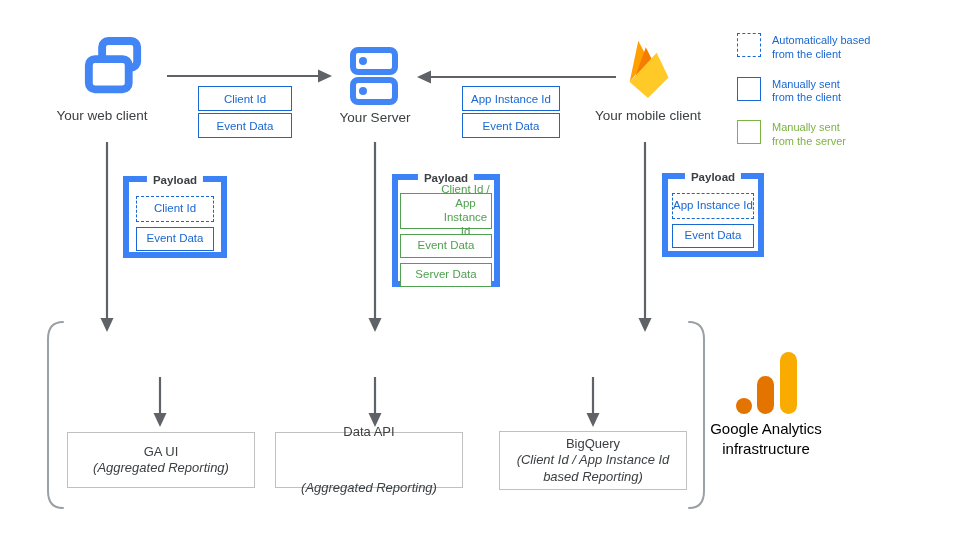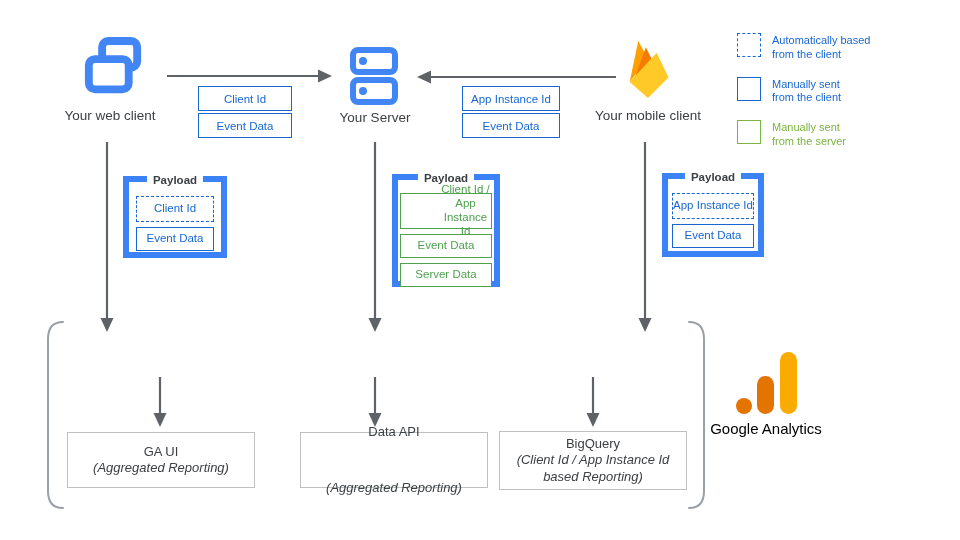--- a/index.html
+++ b/index.html
@@ -113,21 +113,21 @@
       </g>
     </g>
     <path d="M63,322 Q48,322 48,339 L48,491 Q48,508 63,508" fill="none" stroke="#9AA0A6" stroke-width="2" stroke-linecap="round"></path>
     <path d="M689,322 Q704,322 704,339 L704,491 Q704,508 689,508" fill="none" stroke="#9AA0A6" stroke-width="2" stroke-linecap="round"></path>
   </svg>
 
   <svg class="abs" style="left:84px;top:36px;" width="58" height="68" viewBox="0 0 48 56">
     <rect x="15" y="4" width="29" height="22" rx="5" fill="#fff" stroke="#4285F4" stroke-width="6.5"></rect>
     <rect x="4" y="19" width="33" height="25" rx="5" fill="#fff" stroke="#4285F4" stroke-width="6.5"></rect>
   </svg>
-  <div class="node-label" style="left:40px;top:108px;width:140px;">Your web client</div>
+  <div class="node-label" style="left:32px;top:108px;width:140px;">Your web client</div>
 
   <svg class="abs" style="left:350px;top:47px;" width="48" height="58" viewBox="0 0 48 58">
     <rect x="3" y="3" width="42" height="22" rx="5" fill="#fff" stroke="#4285F4" stroke-width="6"></rect>
     <circle cx="13" cy="14" r="4" fill="#4285F4"></circle>
     <rect x="3" y="33" width="42" height="22" rx="5" fill="#fff" stroke="#4285F4" stroke-width="6"></rect>
     <circle cx="13" cy="44" r="4" fill="#4285F4"></circle>
   </svg>
   <div class="node-label" style="left:310px;top:110px;width:130px;">Your Server</div>
 
   <svg class="abs" style="left:621px;top:37px;" width="54" height="66" viewBox="0 0 100 120">
@@ -205,31 +205,32 @@
         <span>Event Data</span>
       </div>
     </div>
   </div>
 
 
   <div class="outbox" style="left:67px;">
     <div class="t">GA UI</div>
     <div class="s">(Aggregated Reporting)</div>
   </div>
-  <div class="outbox" style="left:300px;gap:40px;">
+  <div class="outbox" style="left:275px;gap:40px;">
     <div class="t">Data API</div>
     <div class="s">(Aggregated Reporting)</div>
   </div>
   <div class="outbox" style="left:499px;top:431px;height:59px;">
     <div class="t">BigQuery</div>
     <div class="s">(Client Id / App Instance Id based Reporting)</div>
   </div>
 
   <svg class="abs" style="left:733px;top:348px;" width="66" height="68" viewBox="0 0 66 68">
     <rect x="47" y="4" width="17" height="62" rx="8.5" fill="#F9AB00"></rect>
     <rect x="24" y="28" width="17" height="38" rx="8.5" fill="#E37400"></rect>
     <circle cx="11" cy="58" r="8" fill="#E37400"></circle>
   </svg>
   <div class="ga-text">
     <span>Google Analytics</span>
+    <span>infrastructure</span>
   </div>
 
 </div>
 
 </body></html>

